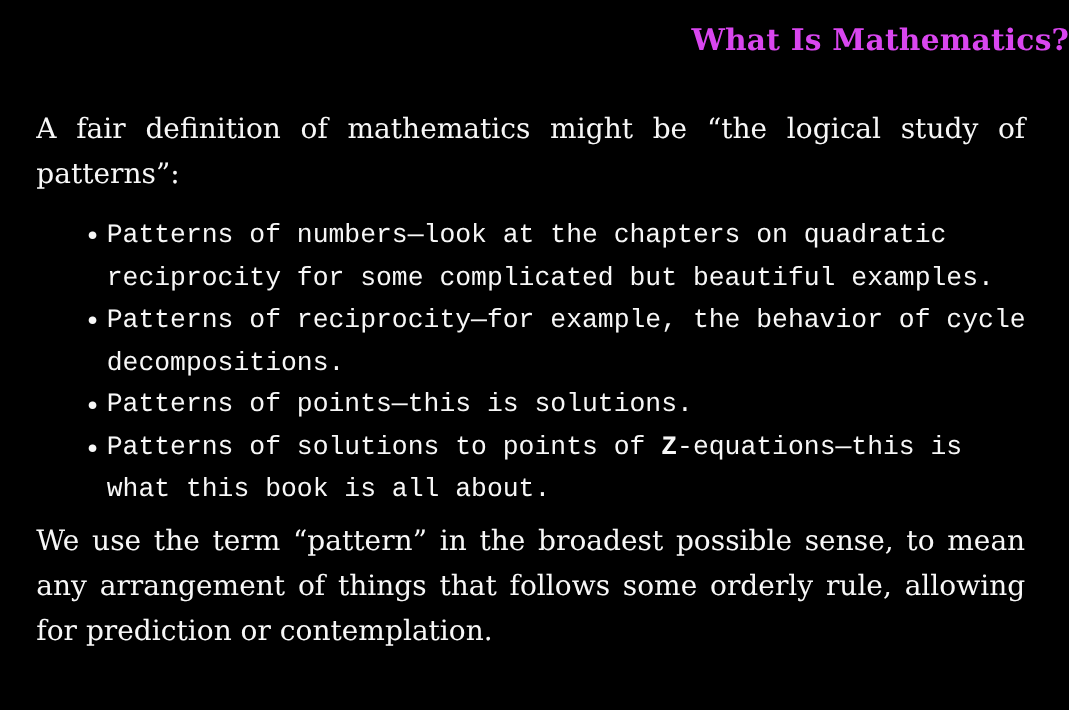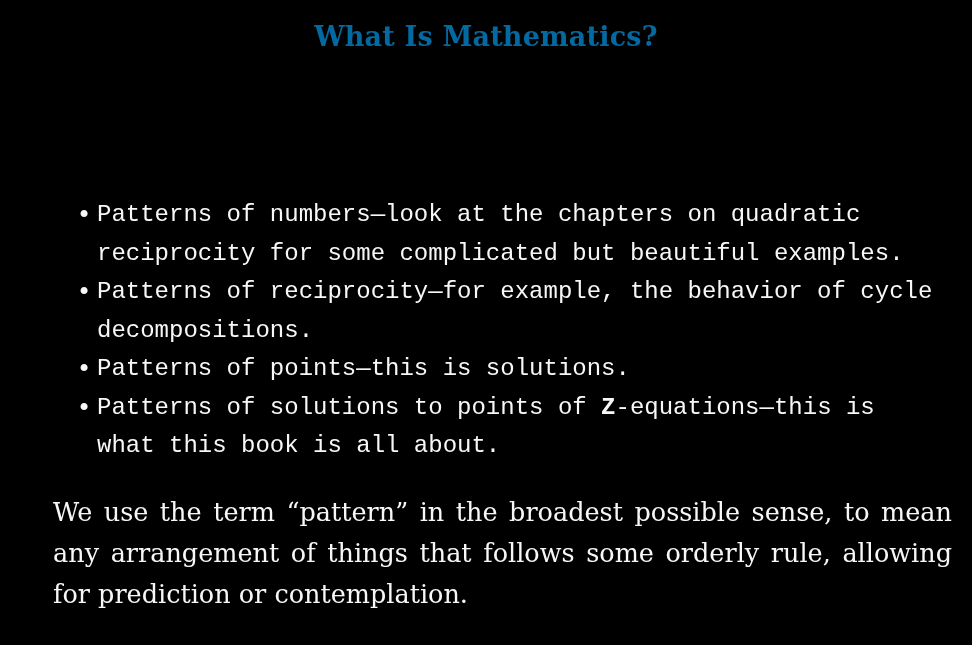--- a/index.html
+++ b/index.html
@@ -20,27 +20,27 @@
     width: 972px;
     height: 645px;
     background: #000000;
     box-sizing: border-box;
   }
   .slide-title {
     position: absolute;
     top: 20px;
     left: 0;
     width: 972px;
-    text-align: center;
+    text-align: right;
     font-family: "DejaVu Serif", "Liberation Serif", serif;
     font-weight: bold;
     font-size: 27px;
     letter-spacing: 0.2px;
     line-height: 34px;
-    color: #0369a1;
+    color: #d946ef;
   }
   .body-block {
     position: absolute;
     left: 33px;
     width: 899px;
   }
   .para {
     font-size: 25.5px;
     line-height: 41px;
     text-align: justify;
@@ -79,31 +79,33 @@
     color: #f7f7f7;
   }
   .bullet-text {
     display: block;
     font-family: Liberation Mono, monospace;
   }
   .bold-z {
     font-weight: bold;
   }
   #closing-paragraph {
-    top: 492px;
-    margin-left: 20px;
+    top: 472px;
   }
 </style>
 </head>
 <body>
 
 <div class="slide">
 
   <div class="slide-title">What Is Mathematics?</div>
 
+  <div class="body-block" id="intro-paragraph">
+    <p class="para">A fair definition of mathematics might be “the logical study of patterns”:</p>
+  </div>
 
   <div class="body-block" id="bullet-list">
     <ul class="bullets">
 
       <li>
         <span class="bullet-dot">•</span>
         <span class="bullet-text">Patterns of numbers—look at the chapters on quadratic reciprocity for some complicated but beautiful examples.</span>
       </li>
 
       <li>

